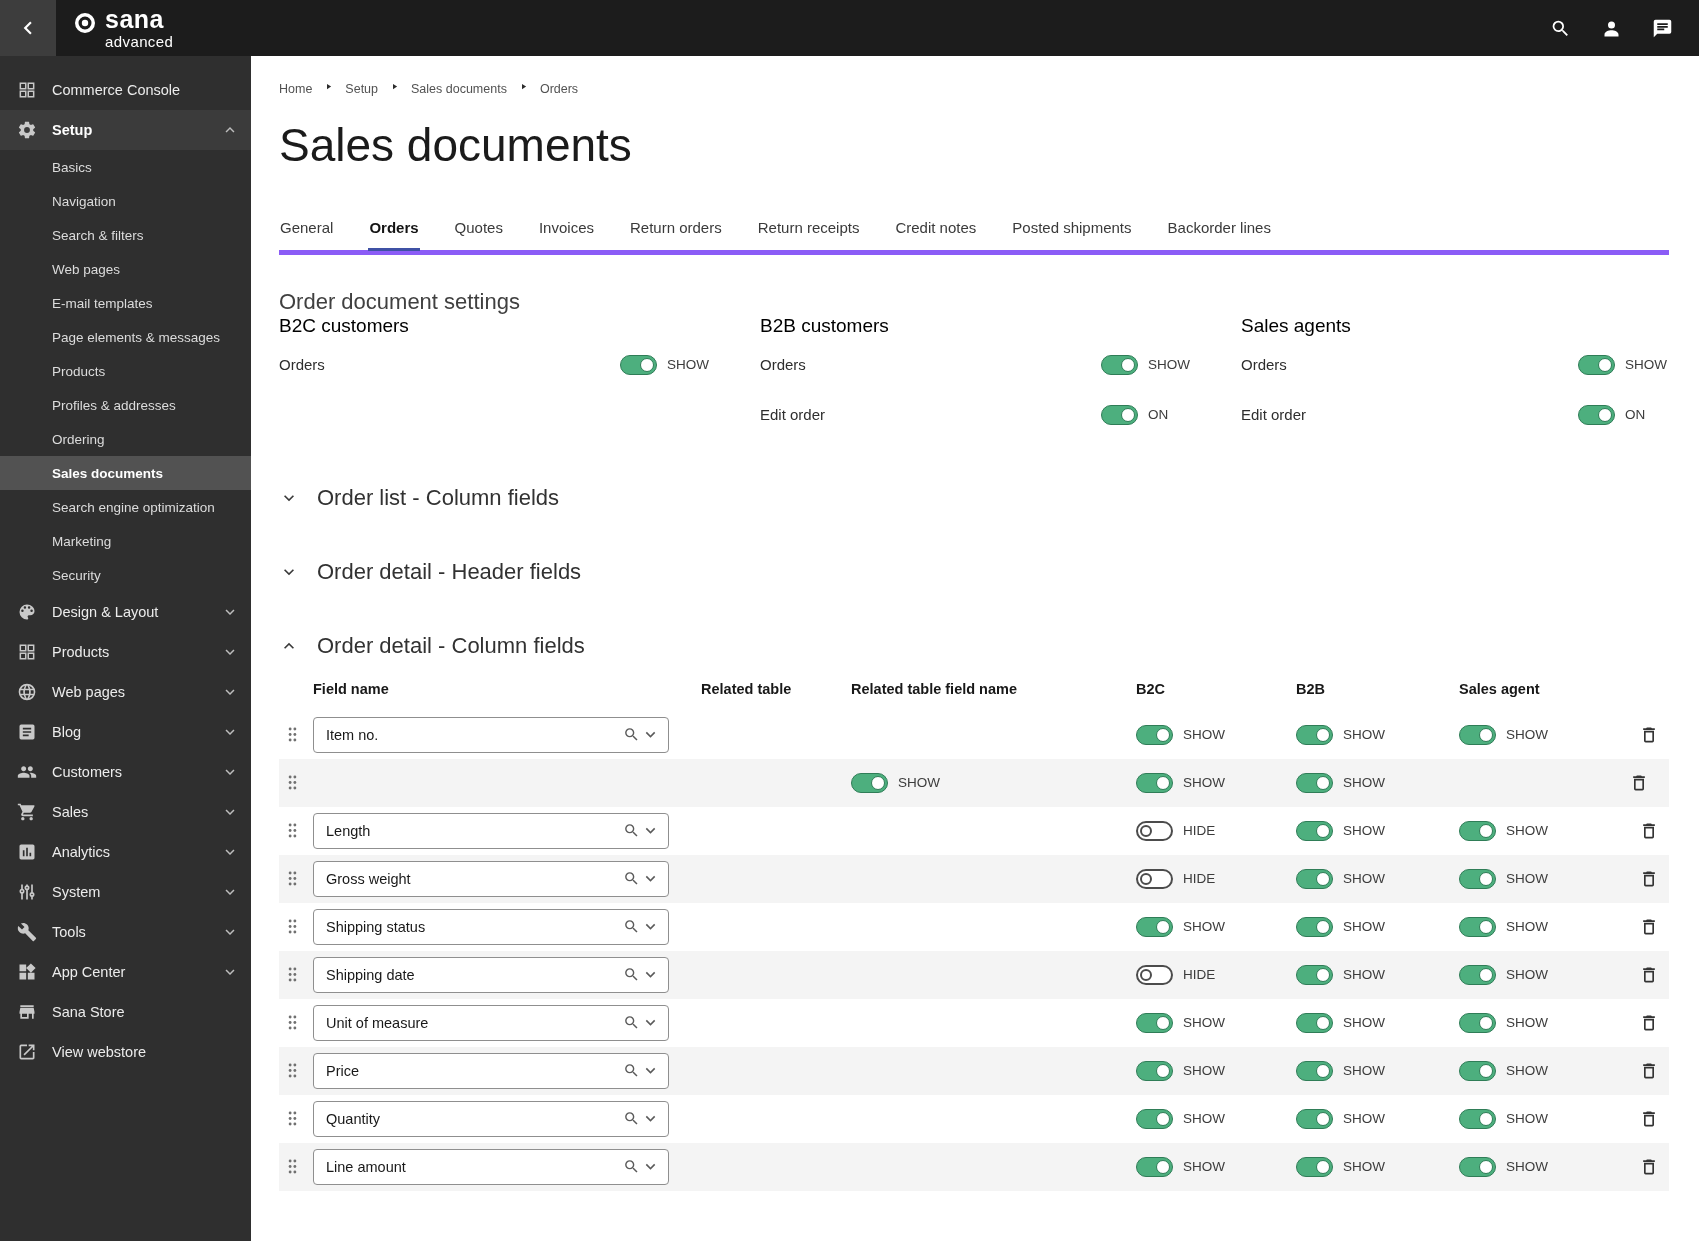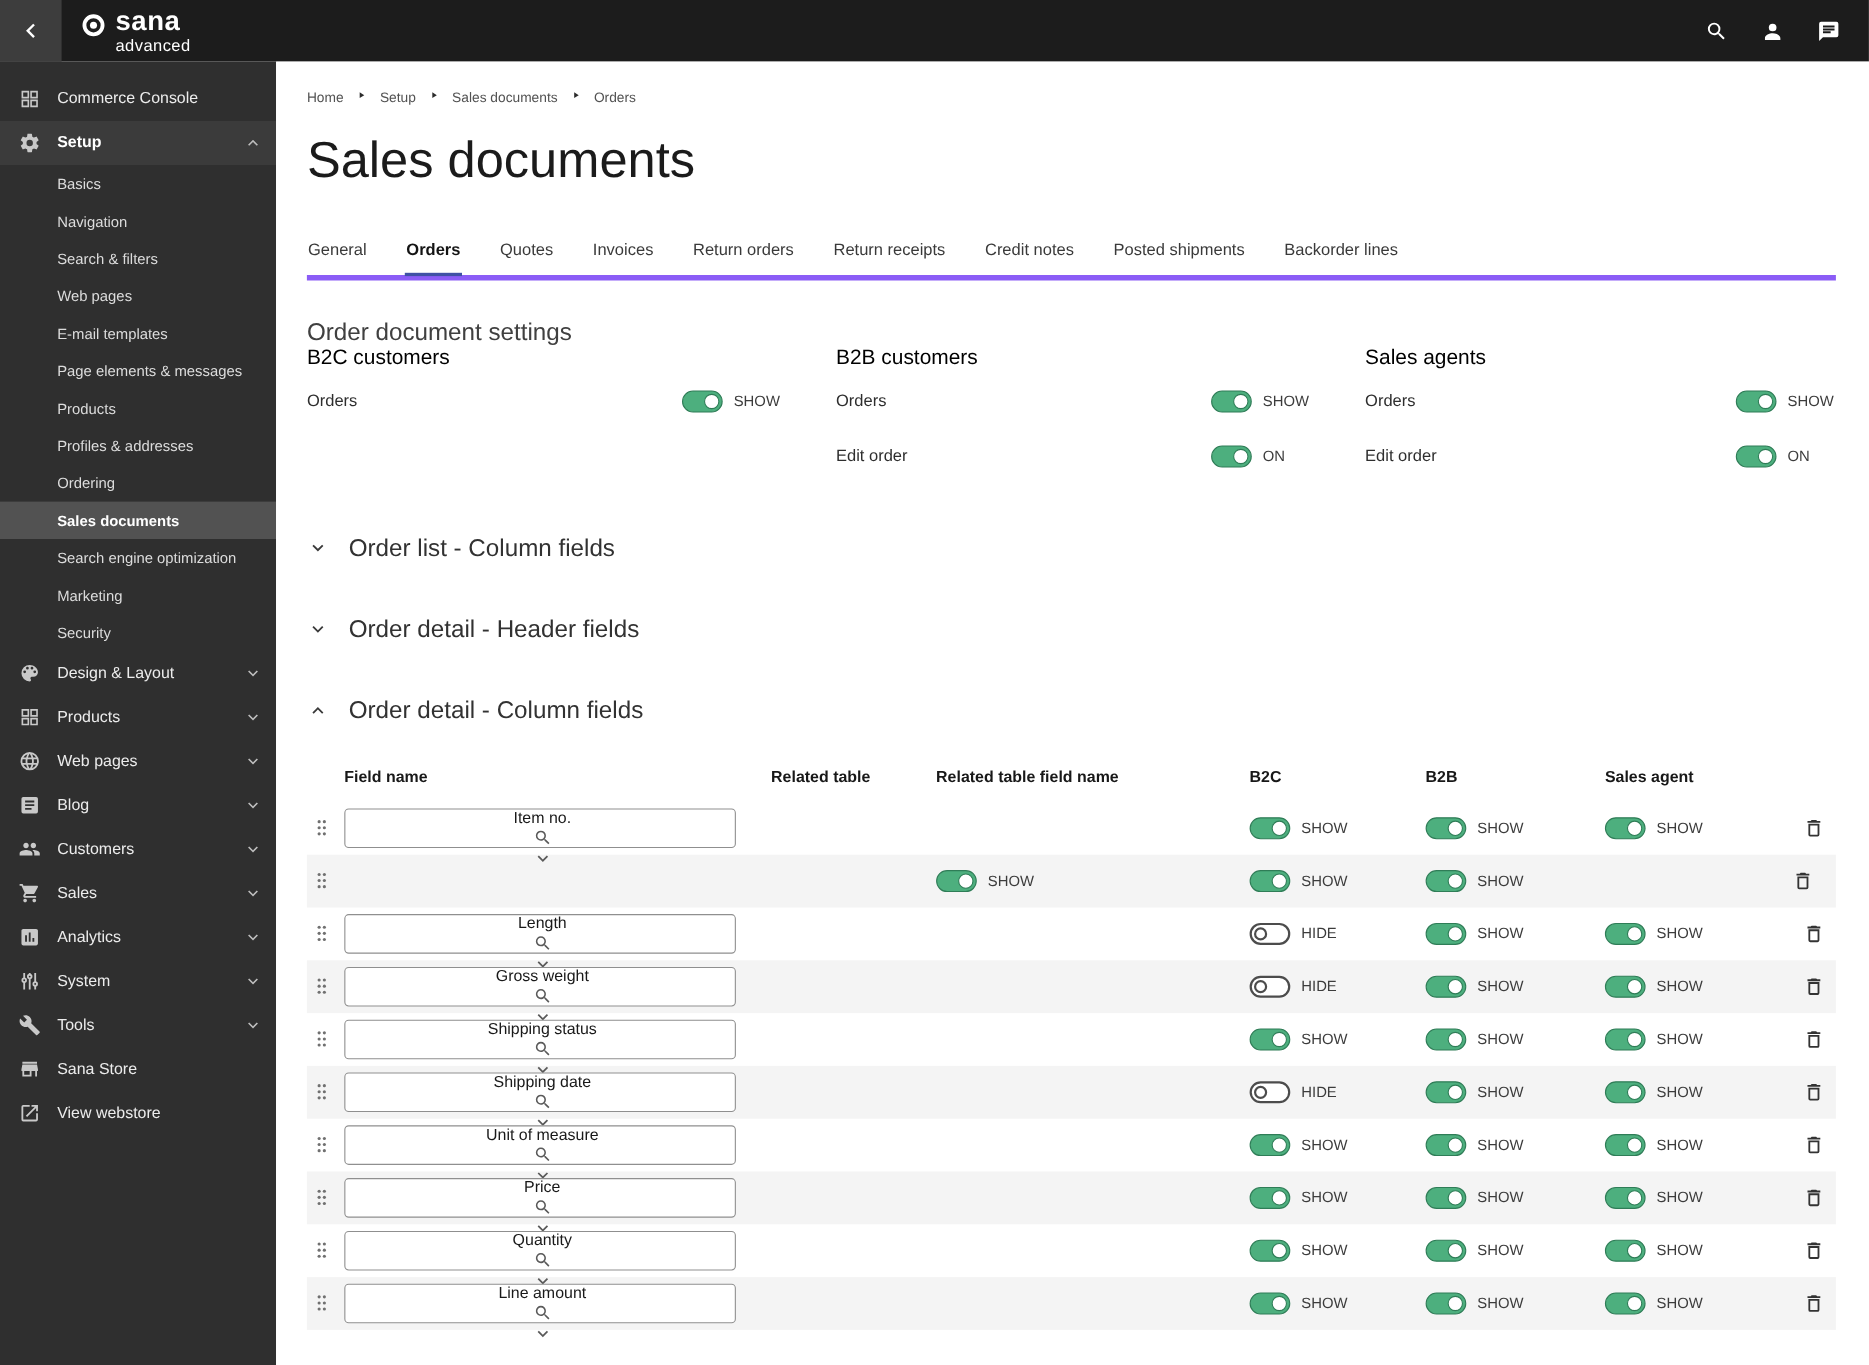--- a/index.html
+++ b/index.html
@@ -61,31 +61,31 @@
   .toggle.off { background:#fff; border:2px solid #4c4c4c; }
   .toggle .knob { position:absolute; top:50%; transform:translateY(-50%); border-radius:50%; background:#fff; }
   .toggle.on .knob { width:14px; height:14px; right:2px; border:1px solid #2f7d57; }
   .toggle.off .knob { width:12px; height:12px; left:2px; border:2px solid #4c4c4c; }
 
   .sec { display:flex; align-items:center; gap:18px; margin-top:48px; cursor:pointer; }
   .chev { width:20px; height:20px; color:#3a3a3a; }
   .sec-title { font-size:22px; font-weight:400; color:#323232; }
 
   
-  .ftable { margin-top:40px; }
+  .ftable { margin-top:22px; }
   .tgrid { display:grid; grid-template-columns:34px 388px 150px 285px 160px 163px 170px 1fr 40px; align-items:center; }
   .thead { font-size:14.5px; font-weight:bold; color:#181818; padding-bottom:14px; }
   .trow { height:48px; }
   .trow:nth-child(even) { background:#f4f4f4; }
 
   .drag-cell { display:flex; padding-left:4px; cursor:grab; }
   .drag-ic { width:19px; height:19px; color:#707070; }
 
   .finput { width:356px; height:36px; border:1px solid #8f8f8f; border-radius:4px; background:#fff;
-    display:flex; align-items:center; gap:1px; padding:0 8px 0 12px; cursor:text;flex-direction:column; }
+    display:flex; align-items:center; gap:1px; padding:0 8px 0 12px; cursor:text; }
   .fi-text { flex:1; font-size:14.5px; color:#191919; }
   .fi-search { width:17px; height:17px; color:#5a5a5a; cursor:pointer; }
   .fi-chev { width:19px; height:19px; color:#5a5a5a; cursor:pointer; }
 
   .tcell { display:flex; align-items:center; }
   .trash-btn { justify-self:center; display:flex; cursor:pointer; }
   .trash-ic { width:20px; height:20px; color:#333; }
 </style>
 </head>
 <body>
@@ -308,20 +308,33 @@
           <span class="side-label">Tools</span>
           <span class="icon side-chev">
             <svg viewBox="0 0 24 24">
               <path fill="currentColor" d="M7.41 8.59 12 13.17l4.59-4.58L18 10l-6 6-6-6 1.41-1.41z"></path>
             </svg>
           </span>
         </div>
         <div class="side-item">
           <span class="icon side-ic">
             <svg viewBox="0 0 24 24">
+              <path fill="currentColor" d="M13 13v8h8v-8h-8zM3 21h8v-8H3v8zM3 3v8h8V3H3zm13.66-1.31L11 7.34 16.66 13l5.66-5.66z"></path>
+            </svg>
+          </span>
+          <span class="side-label">App Center</span>
+          <span class="icon side-chev">
+            <svg viewBox="0 0 24 24">
+              <path fill="currentColor" d="M7.41 8.59 12 13.17l4.59-4.58L18 10l-6 6-6-6 1.41-1.41z"></path>
+            </svg>
+          </span>
+        </div>
+        <div class="side-item">
+          <span class="icon side-ic">
+            <svg viewBox="0 0 24 24">
               <path fill="currentColor" d="M20 4H4v2h16V4zm1 10v-2l-1-5H4l-1 5v2h1v6h10v-6h4v6h2v-6h1zm-9 4H6v-4h6v4z"></path>
             </svg>
           </span>
           <span class="side-label">Sana Store</span>
         </div>
         <div class="side-item">
           <span class="icon side-ic">
             <svg viewBox="0 0 24 24">
               <path fill="currentColor" d="M19 19H5V5h7V3H5a2 2 0 0 0-2 2v14a2 2 0 0 0 2 2h14c1.1 0 2-.9 2-2v-7h-2v7zM14 3v2h3.59l-9.83 9.83 1.41 1.41L19 6.41V10h2V3h-7z"></path>
             </svg>

